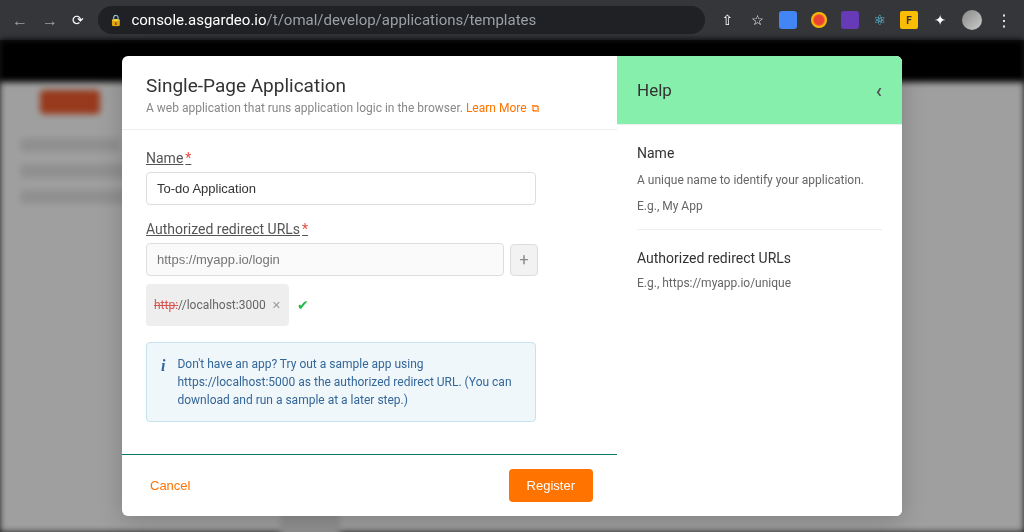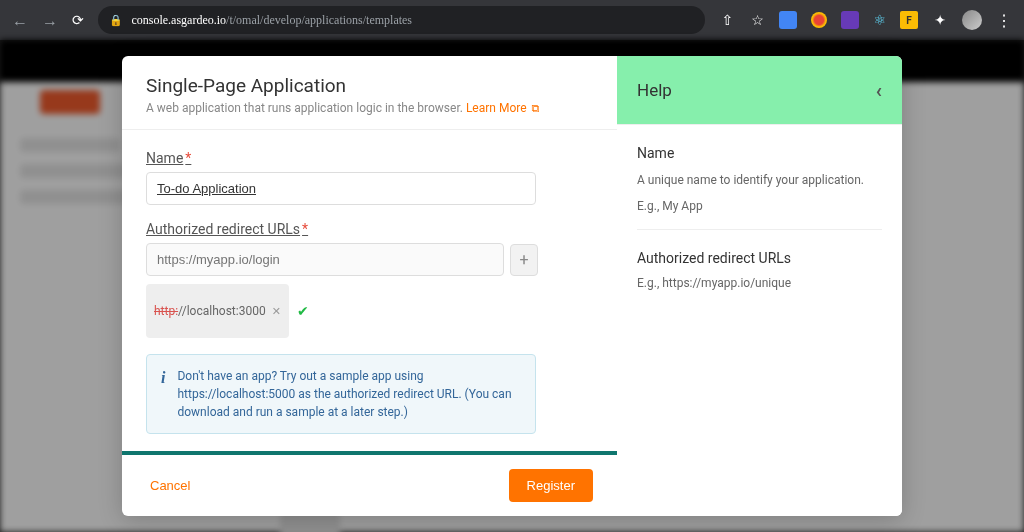--- a/index.html
+++ b/index.html
@@ -5,21 +5,21 @@
     * { box-sizing: border-box; margin: 0; padding: 0; }
     body { font-family: -apple-system, BlinkMacSystemFont, 'Segoe UI', Roboto, sans-serif; background: #2a2a2a; width: 1024px; height: 532px; overflow: hidden; position: relative; }
     
     
     .browser-chrome { background: #35363a; height: 40px; display: flex; align-items: center; padding: 0 12px; gap: 14px; }
     .nav-arrows { display: flex; gap: 14px; align-items: center; }
     .nav-arrow { color: #9aa0a6; font-size: 16px; }
     .reload-icon { color: #ffffff; font-size: 14px; }
     .url-bar { flex: 1; background: #202124; border-radius: 16px; height: 28px; display: flex; align-items: center; padding: 0 12px; color: #9aa0a6; font-size: 13px; gap: 8px; }
     .lock-icon { color: #9aa0a6; font-size: 11px; }
-    .url-text { color: #ffffff; font-size: 12px; font-family: Liberation Serif, serif; }
+    .url-text { color: #ffffff; font-size: 15px; }
     .url-text .domain { color: #ffffff; }
     .url-text .path { color: #9aa0a6; }
     .toolbar-icons { display: flex; gap: 14px; align-items: center; }
     .toolbar-icon { width: 16px; height: 16px; display: flex; align-items: center; justify-content: center; color: #ffffff; font-size: 14px; }
     .ext-icon-blue { background: #4285f4; border-radius: 3px; width: 18px; height: 18px; }
     .ext-icon-red { width: 16px; height: 16px; background: radial-gradient(circle, #ea4335 40%, #fbbc04 60%); border-radius: 50%; }
     .ext-icon-purple { background: #673ab7; border-radius: 3px; width: 18px; height: 18px; }
     .ext-icon-gear { color: #61dafb; font-size: 14px; }
     .ext-icon-yellow { background: #fbbc04; width: 18px; height: 18px; border-radius: 2px; display:flex; align-items:center; justify-content:center; color:#333; font-size:10px; font-weight:bold;}
     .avatar { width: 20px; height: 20px; border-radius: 50%; background: linear-gradient(135deg, #888, #ccc); }
@@ -43,38 +43,38 @@
     .modal-header { padding: 18px 24px 14px; border-bottom: 1px solid #eeeeee; }
     .modal-title { font-size: 19px; font-weight: 400; color: #333333; }
     .modal-subtitle { font-size: 12px; color: #888888; margin-top: 4px; }
     .learn-more { color: #ff7300; text-decoration: none; margin-top: 44px; }
     .ext-link-icon { color: #ff7300; font-size: 11px; margin-left: 2px; }
     
     .modal-body { padding: 20px 24px; flex: 1; overflow-y: auto; }
     .form-group { margin-bottom: 16px; }
     .form-label { font-size: 14px; color: #555555; display: block; margin-bottom: 6px; text-decoration: underline; }
     .required { color: #e74c3c; margin-left: 2px; }
-    .form-input { width: 390px; padding: 8px 10px; border: 1px solid #dddddd; border-radius: 4px; font-size: 13px; color: #333333; text-decoration: underline; }
+    .form-input { width: 390px; padding: 8px 10px; border: 1px solid #dddddd; border-radius: 4px; font-size: 13px; color: #333333; }
     .form-input::placeholder { color: #aaaaaa; }
     
     .url-input-row { display: flex; gap: 6px; align-items: center; }
     .url-input { width: 358px; padding: 8px 10px; border: 1px solid #dddddd; border-radius: 4px; font-size: 13px; color:#aaa; background:#fafafa; }
     .add-btn { width: 28px; height: 32px; border: 1px solid #dddddd; border-radius: 4px; background: #f2f2f2; color: #888888; font-size: 16px; display: flex; align-items: center; justify-content: center; cursor: pointer; }
     
     .tag-row { display: flex; align-items: center; gap: 8px; margin-top: 8px; }
-    .url-tag { background: #eeeeee; border-radius: 4px; padding: 20px 8px; font-size: 12px; color: #666666; display: inline-flex; align-items: center; gap: 6px; }
+    .url-tag { background: #eeeeee; border-radius: 4px; padding: 14px 8px; font-size: 12px; color: #666666; display: inline-flex; align-items: center; gap: 6px; }
     .url-tag .http { color: #d9534f; text-decoration: line-through; }
     .tag-remove { color: #999999; font-size: 11px; cursor: pointer; }
     .checkmark { color: #21ba45; font-size: 14px; }
     
     .info-box { background: #f0f7fa; border: 1px solid #c5e3ed; border-radius: 4px; padding: 12px 14px; display: flex; gap: 12px; margin-top: 12px; width: 390px; }
     .info-icon { color: #336699; font-size: 16px; font-style: italic; font-family: Georgia, serif; font-weight: bold; flex-shrink: 0; margin-top:2px;}
     .info-text { font-size: 12px; color: #336699; line-height: 1.5; }
     
-    .modal-footer { border-top: 4px solid #0f766e; padding: 14px 24px; display: flex; justify-content: space-between; align-items: center; }
+    .modal-footer { border-top: 1px solid #0f766e; padding: 14px 24px; display: flex; justify-content: space-between; align-items: center; }
     .cancel-btn { color: #ff7300; background: none; border: none; font-size: 13px; cursor: pointer; padding: 8px 4px; }
     .register-btn { background: #ff7300; color: #ffffff; border: none; border-radius: 4px; padding: 9px 18px; font-size: 13px; cursor: pointer; }
     
     
     .help-panel { width: 285px; background: #ffffff; display: flex; flex-direction: column; }
     .help-header { background: #86efac; padding: 22px 20px; display: flex; justify-content: space-between; align-items: center; border-bottom: 1px solid #eeeeee; }
     .help-title { font-size: 17px; font-weight: 400; color: #333333; }
     .collapse-icon { color: #555555; font-size: 20px; cursor: pointer; font-weight: bold; }
     .help-body { padding: 20px; font-size: 12px; color: #666666; }
     .help-section { margin-bottom: 20px; padding-bottom: 16px; border-bottom: 1px solid #eeeeee; }

